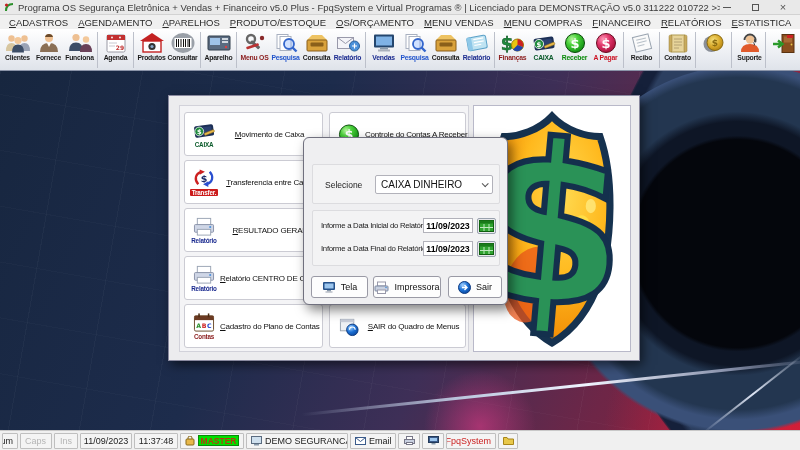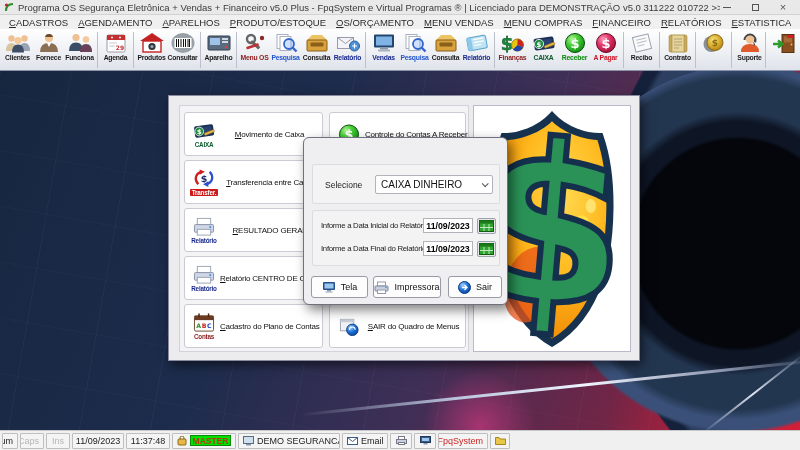--- a/index.html
+++ b/index.html
@@ -610,21 +610,21 @@
         <path d="M4 6.5 H8 M6.5 4 L9 6.5 L6.5 9" fill="none" stroke="#fff" stroke-width="1.4"></path>
       </svg>
       <span>Sair</span>
     </div>
   </div>
 
   <div class="statusbar">
     <div class="seg" style="width:16px;justify-content:flex-end;">
         <span>Num</span>
       </div>
-    <div class="seg dim" style="width:24px;justify-content:flex-end;">
+    <div class="seg dim" style="width:32px;justify-content:flex-start;">
         <span>Caps</span>
       </div>
     <div class="seg dim" style="width:24px;justify-content:center;">
         <span>Ins</span>
       </div>
     <div class="seg" style="width:52px;justify-content:center;">
         <span>11/09/2023</span>
       </div>
     <div class="seg" style="width:44px;justify-content:center;">
         <span>11:37:48</span>

